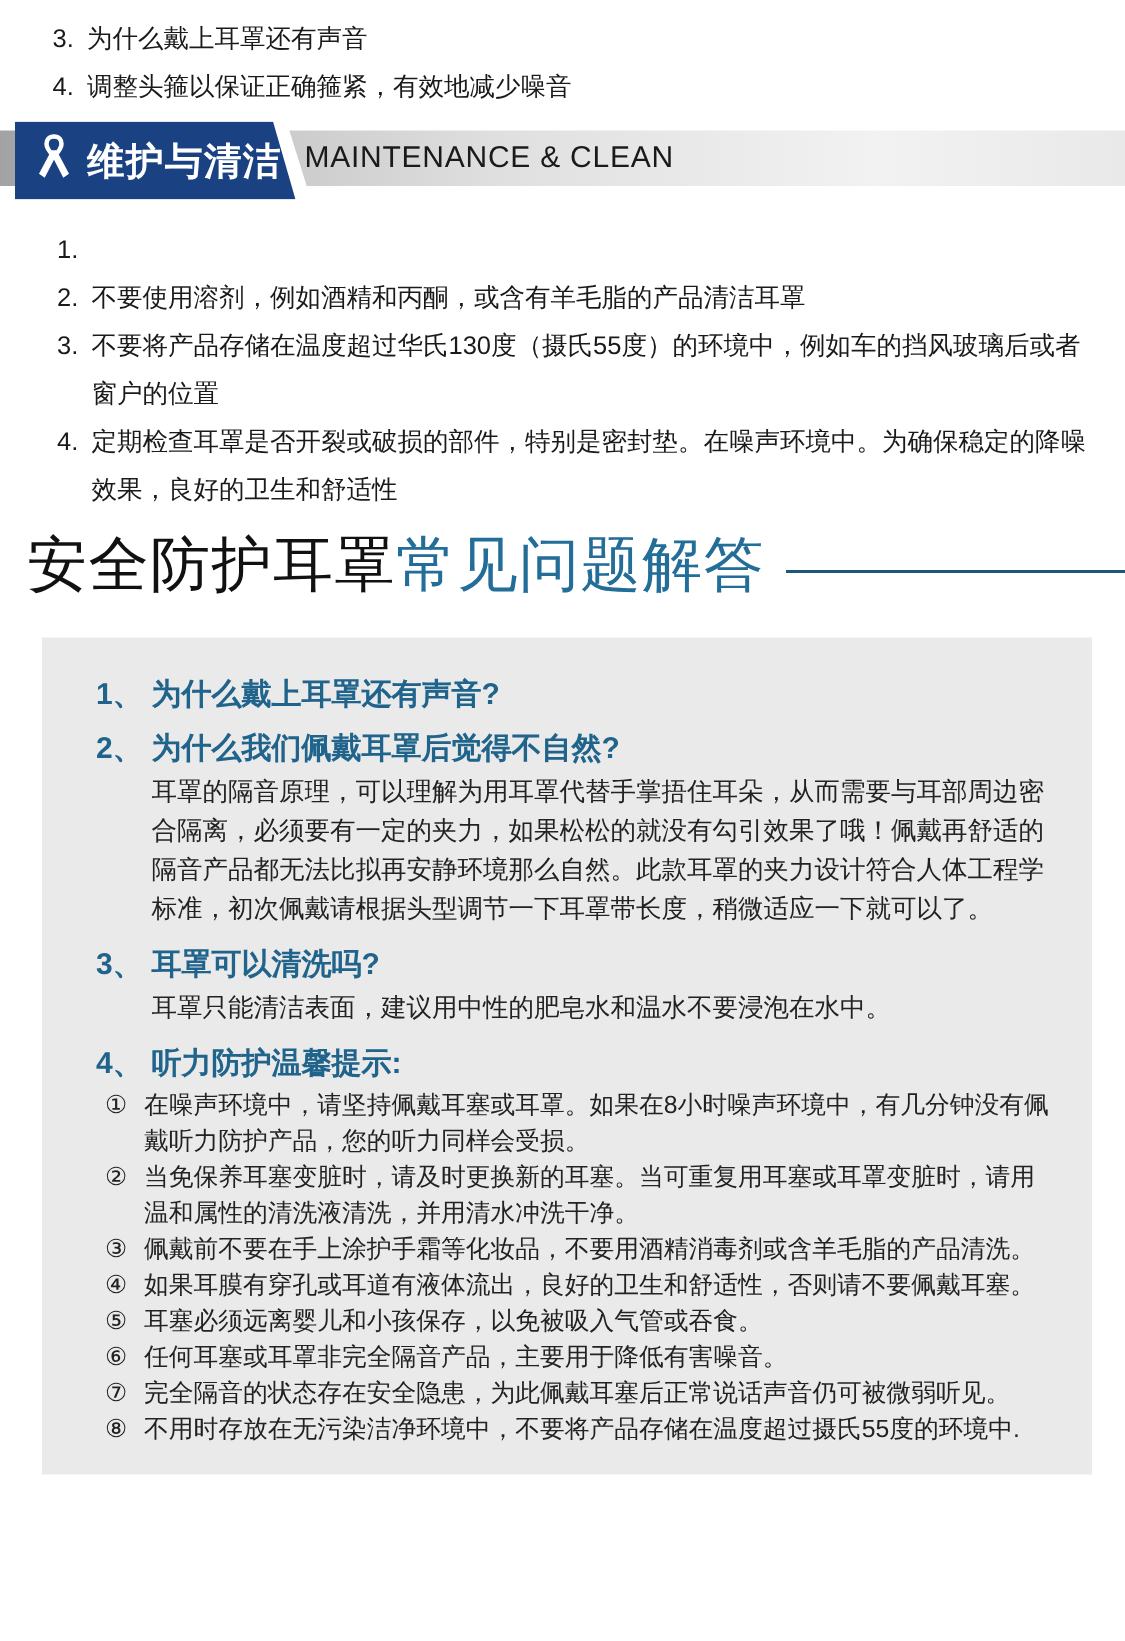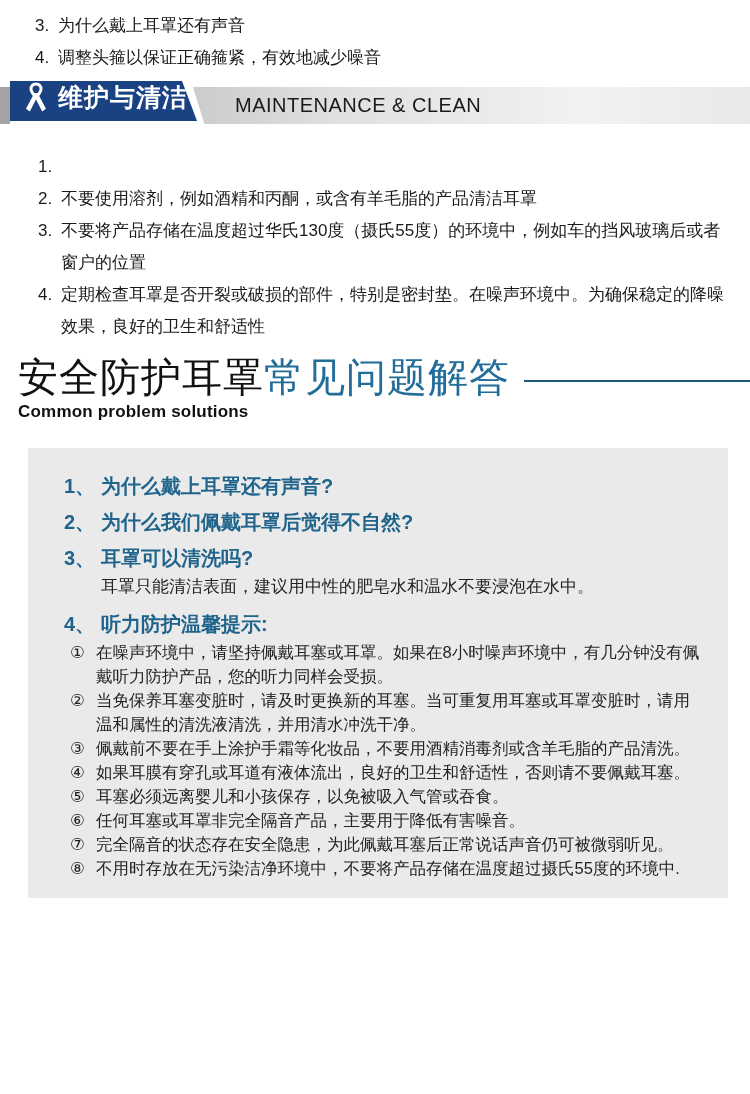--- a/index.html
+++ b/index.html
@@ -21,28 +21,28 @@
   .banner { position:relative; height:48px; margin-top:7px; }
   .banner-bar {
     position:absolute; left:0; right:0; top:6px; height:37px;
     background:linear-gradient(90deg,#a2a2a2 0%,#c4c4c4 18%,#e0e0e0 45%,#f2f2f2 78%,#e9e9e9 100%);
   }
   .banner-gap {
     position:absolute; left:10px; top:0; width:212px; height:48px; background:#ffffff;
     clip-path:polygon(0 0,181px 0,196px 100%,0 100%);
   }
   .banner-blue {
-    position:absolute; left:10px; top:0; width:200px; height:40px;
+    position:absolute; left:10px; top:0; width:200px; height:52px;
     background:#1a4282;
     clip-path:polygon(0 0,172px 0,187px 100%,0 100%);
-    display:flex; gap:9px; padding-left:13px;
+    display:flex; align-items:center; gap:9px; padding-left:13px;
   }
   .banner-cn { color:#ffffff; font-size:25px; font-weight:bold; letter-spacing:1px; white-space:nowrap; }
   .banner-en {
-    position:absolute; left:235px; top:6px; height:37px; line-height:37px;
+    position:absolute; left:203px; top:6px; height:37px; line-height:37px;
     font-size:20px; color:#1a1a1a; letter-spacing:0.5px;
   }
 
   
   .maint-list { padding:22px 18px 0 38px; }
   .maint-item { display:flex; font-size:17px; line-height:32px; color:#1a1a1a; }
   .maint-item .num { width:23px; flex-shrink:0; }
 
   
   .faq-title-wrap { margin:12px 0 0 18px; }
@@ -116,37 +116,37 @@
   </div>
 </div>
 
 <div class="faq-title-wrap">
   <div class="faq-title-row">
     <div class="faq-title">
       <span class="t-black">安全防护耳罩</span><span class="t-blue">常见问题解答</span>
     </div>
     <div class="title-rule"></div>
   </div>
-  <div class="faq-subtitle">Common problem solutions</div>
 </div>
 
 <div class="faq-box">
 
   <div class="faq-item">
     <div class="faq-q">
       <span class="qnum">1、</span>
       <span>为什么戴上耳罩还有声音?</span>
     </div>
   </div>
 
   <div class="faq-item">
     <div class="faq-q">
       <span class="qnum">2、</span>
       <span>为什么我们佩戴耳罩后觉得不自然?</span>
     </div>
+    <div class="faq-a">耳罩的隔音原理，可以理解为用耳罩代替手掌捂住耳朵，从而需要与耳部周边密合隔离，必须要有一定的夹力，如果松松的就没有勾引效果了哦！佩戴再舒适的隔音产品都无法比拟再安静环境那么自然。此款耳罩的夹力设计符合人体工程学标准，初次佩戴请根据头型调节一下耳罩带长度，稍微适应一下就可以了。</div>
   </div>
 
   <div class="faq-item">
     <div class="faq-q">
       <span class="qnum">3、</span>
       <span>耳罩可以清洗吗?</span>
     </div>
     <div class="faq-a">耳罩只能清洁表面，建议用中性的肥皂水和温水不要浸泡在水中。</div>
   </div>
 

